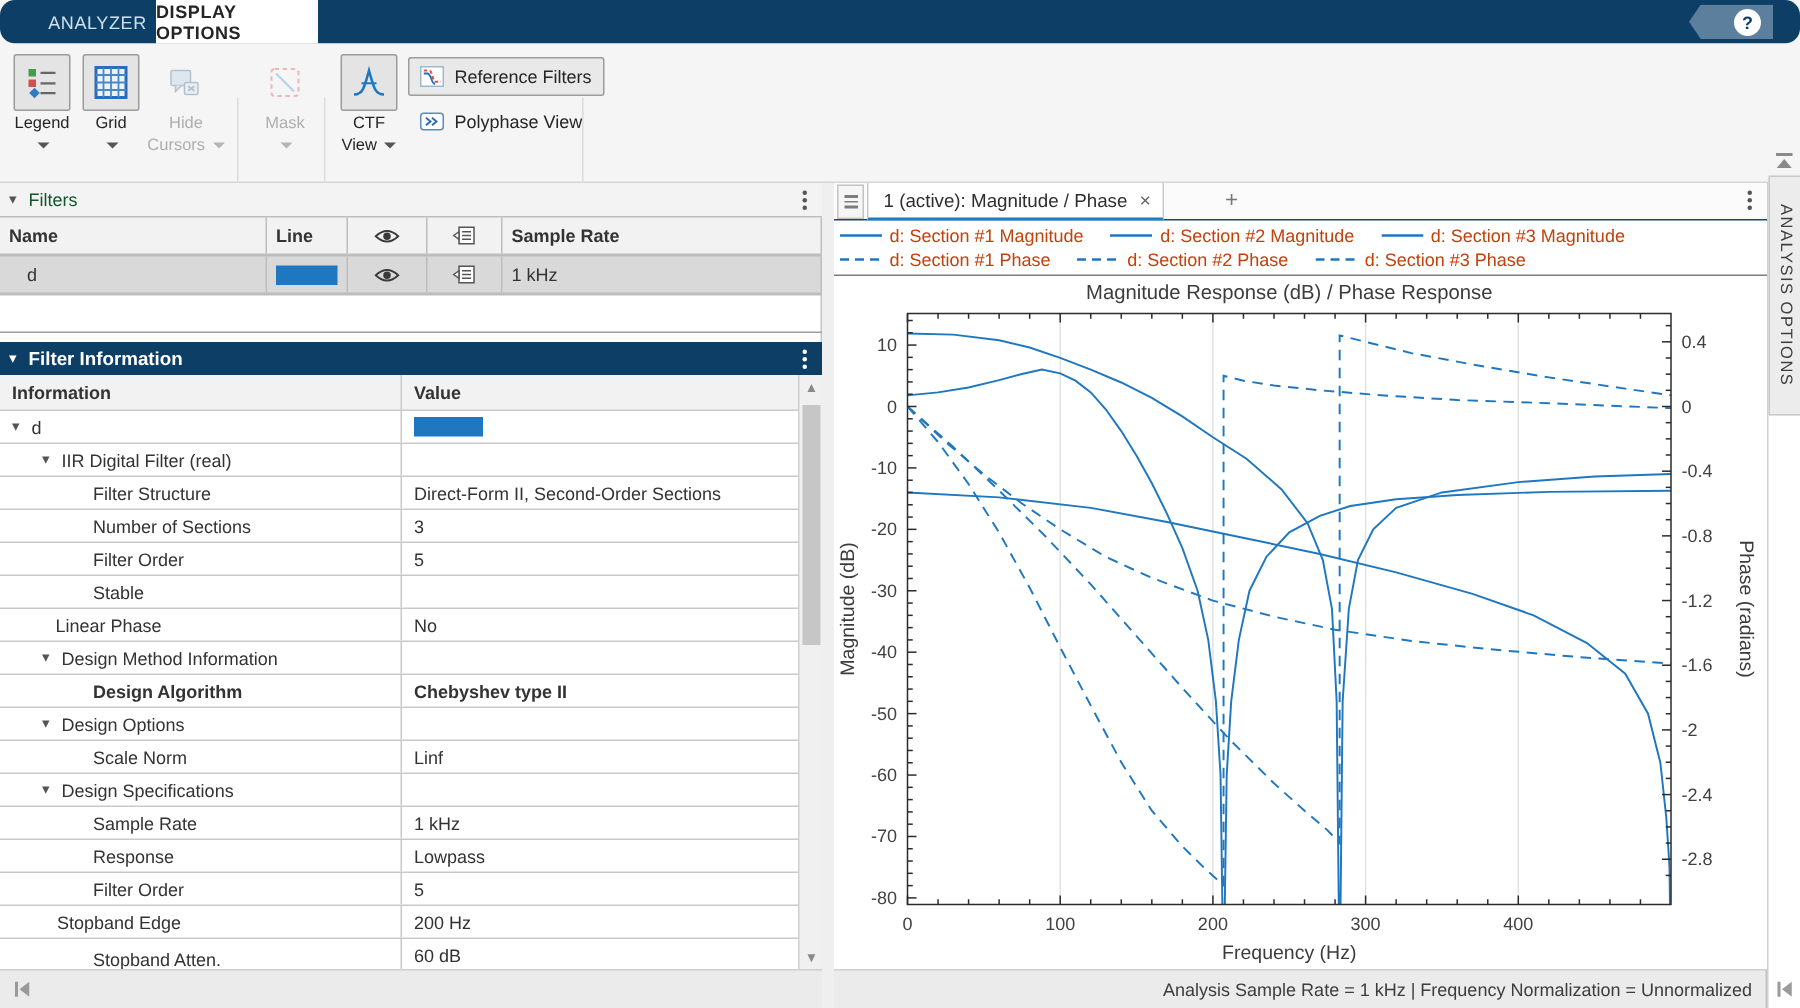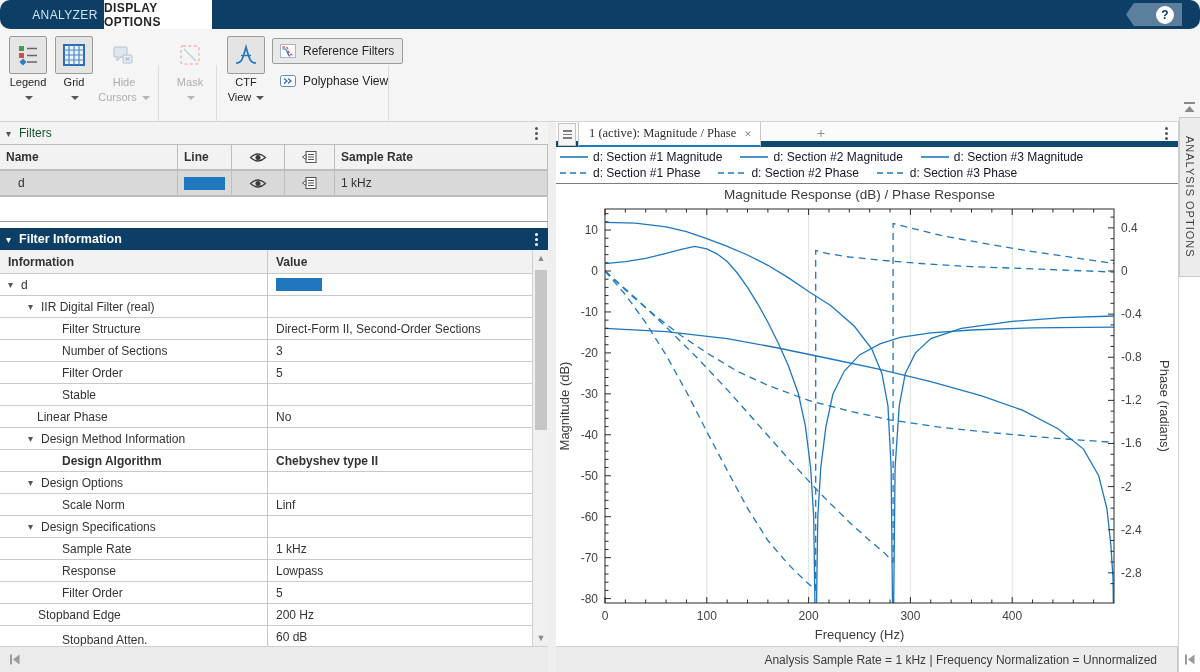--- a/index.html
+++ b/index.html
@@ -62,41 +62,41 @@
   .sb-arrow { position:absolute; left:0; width:16px; height:16px; display:flex; align-items:center; justify-content:center; color:#8a8a8a; font-size:9px; cursor:pointer; }
   #sb-thumb { position:absolute; left:2px; top:20px; width:12px; height:160px; background:#c6c6c6; cursor:pointer; }
 
   #left-bottom-bar { left:0; top:646px; width:548px; height:26px; background:#ebebeb; border-top:1px solid #cfcfcf; display:flex; align-items:center; padding-left:8px; }
 
   
   #splitter { left:548px; top:122px; width:8px; height:550px; background:#efefef; cursor:col-resize; }
 
   
   #plot-panel { left:556px; top:122px; width:622px; height:524px; background:#fff; }
-  #plot-tabbar { position:absolute; left:0; top:0; width:622px; height:25px; border-bottom:6px solid #0c4a6e; background:#fbfbfb;font-family:Liberation Serif, serif; }
+  #plot-tabbar { position:absolute; left:0; top:0; width:622px; height:25px; border-bottom:1px solid #0c4a6e; background:#fbfbfb; }
   #drag-handle { position:absolute; left:2px; top:1px; width:18px; height:23px; border:1px solid #c4c4c4; background:#f6f6f6;
                  display:flex; flex-direction:column; gap:2px; align-items:center; justify-content:center; cursor:grab; }
   #drag-handle i { width:9px; height:1.5px; background:#7d7d7d; display:block; }
   #plot-tab { position:absolute; left:22px; top:0; height:25px; padding:0 8px 0 10px; background:#fff;
               border-left:1px solid #c9c9c9; border-right:1px solid #c9c9c9; border-bottom:2.5px solid #1a7dc4;
               display:flex; align-items:center; gap:8px; font-size:12.5px; color:#2e2e2e; cursor:pointer; }
   #tab-close { color:#666; font-size:13px; cursor:pointer; }
   #tab-plus { position:absolute; left:255px; top:3px; width:20px; height:20px; color:#777; font-size:15px; text-align:center; cursor:pointer; }
   #plot-kebab { position:absolute; right:4px; top:3px; }
 
   #legend-area { position:absolute; left:0; top:26px; width:622px; height:32px; background:#fff; }
   .leg-row { position:absolute; left:4px; display:flex; align-items:center; gap:18px; height:16px; }
-  .leg-item { display:flex; align-items:center; gap:5px; font-size:12px; color:#0f172a; white-space:nowrap; }
+  .leg-item { display:flex; align-items:center; gap:5px; font-size:12px; color:#c2410c; white-space:nowrap; }
   #legend-sep { position:absolute; left:0; top:61px; width:622px; height:1px; background:#7c7c7c; }
 
   #chart-wrap { position:absolute; left:0; top:62px; width:622px; height:462px; }
   svg text { font-family:"Liberation Sans","DejaVu Sans",sans-serif; }
 
   #status-bar { left:556px; top:646px; width:622px; height:26px; background:#ebebeb; border-top:1px solid #cfcfcf;
-                display:flex; align-items:center; justify-content:flex-end; padding-right:20px; font-size:12px; color:#3d3d3d;
+                display:flex; align-items:center; justify-content:flex-end; padding-right:9px; font-size:12px; color:#3d3d3d;
                 border-right:1px solid #c4c4c4; }
 
   
   #right-strip { left:1178px; top:122px; width:22px; height:550px; background:#fff; border-left:1px solid #d0d0d0; }
   #collapse-top-icon { position:absolute; left:1183px; top:102px; cursor:pointer; }
   #analysis-tab { position:absolute; left:0; top:-5px; width:22px; height:160px; background:#ececec; border:1px solid #c9c9c9;
                   display:flex; align-items:center; justify-content:center; cursor:pointer; }
   #analysis-tab span { writing-mode:vertical-rl; font-size:11px; color:#3f3f3f; letter-spacing:1px; }
   #bottom-right-icon { position:absolute; left:1183px; top:653px; cursor:pointer; }
 </style>

